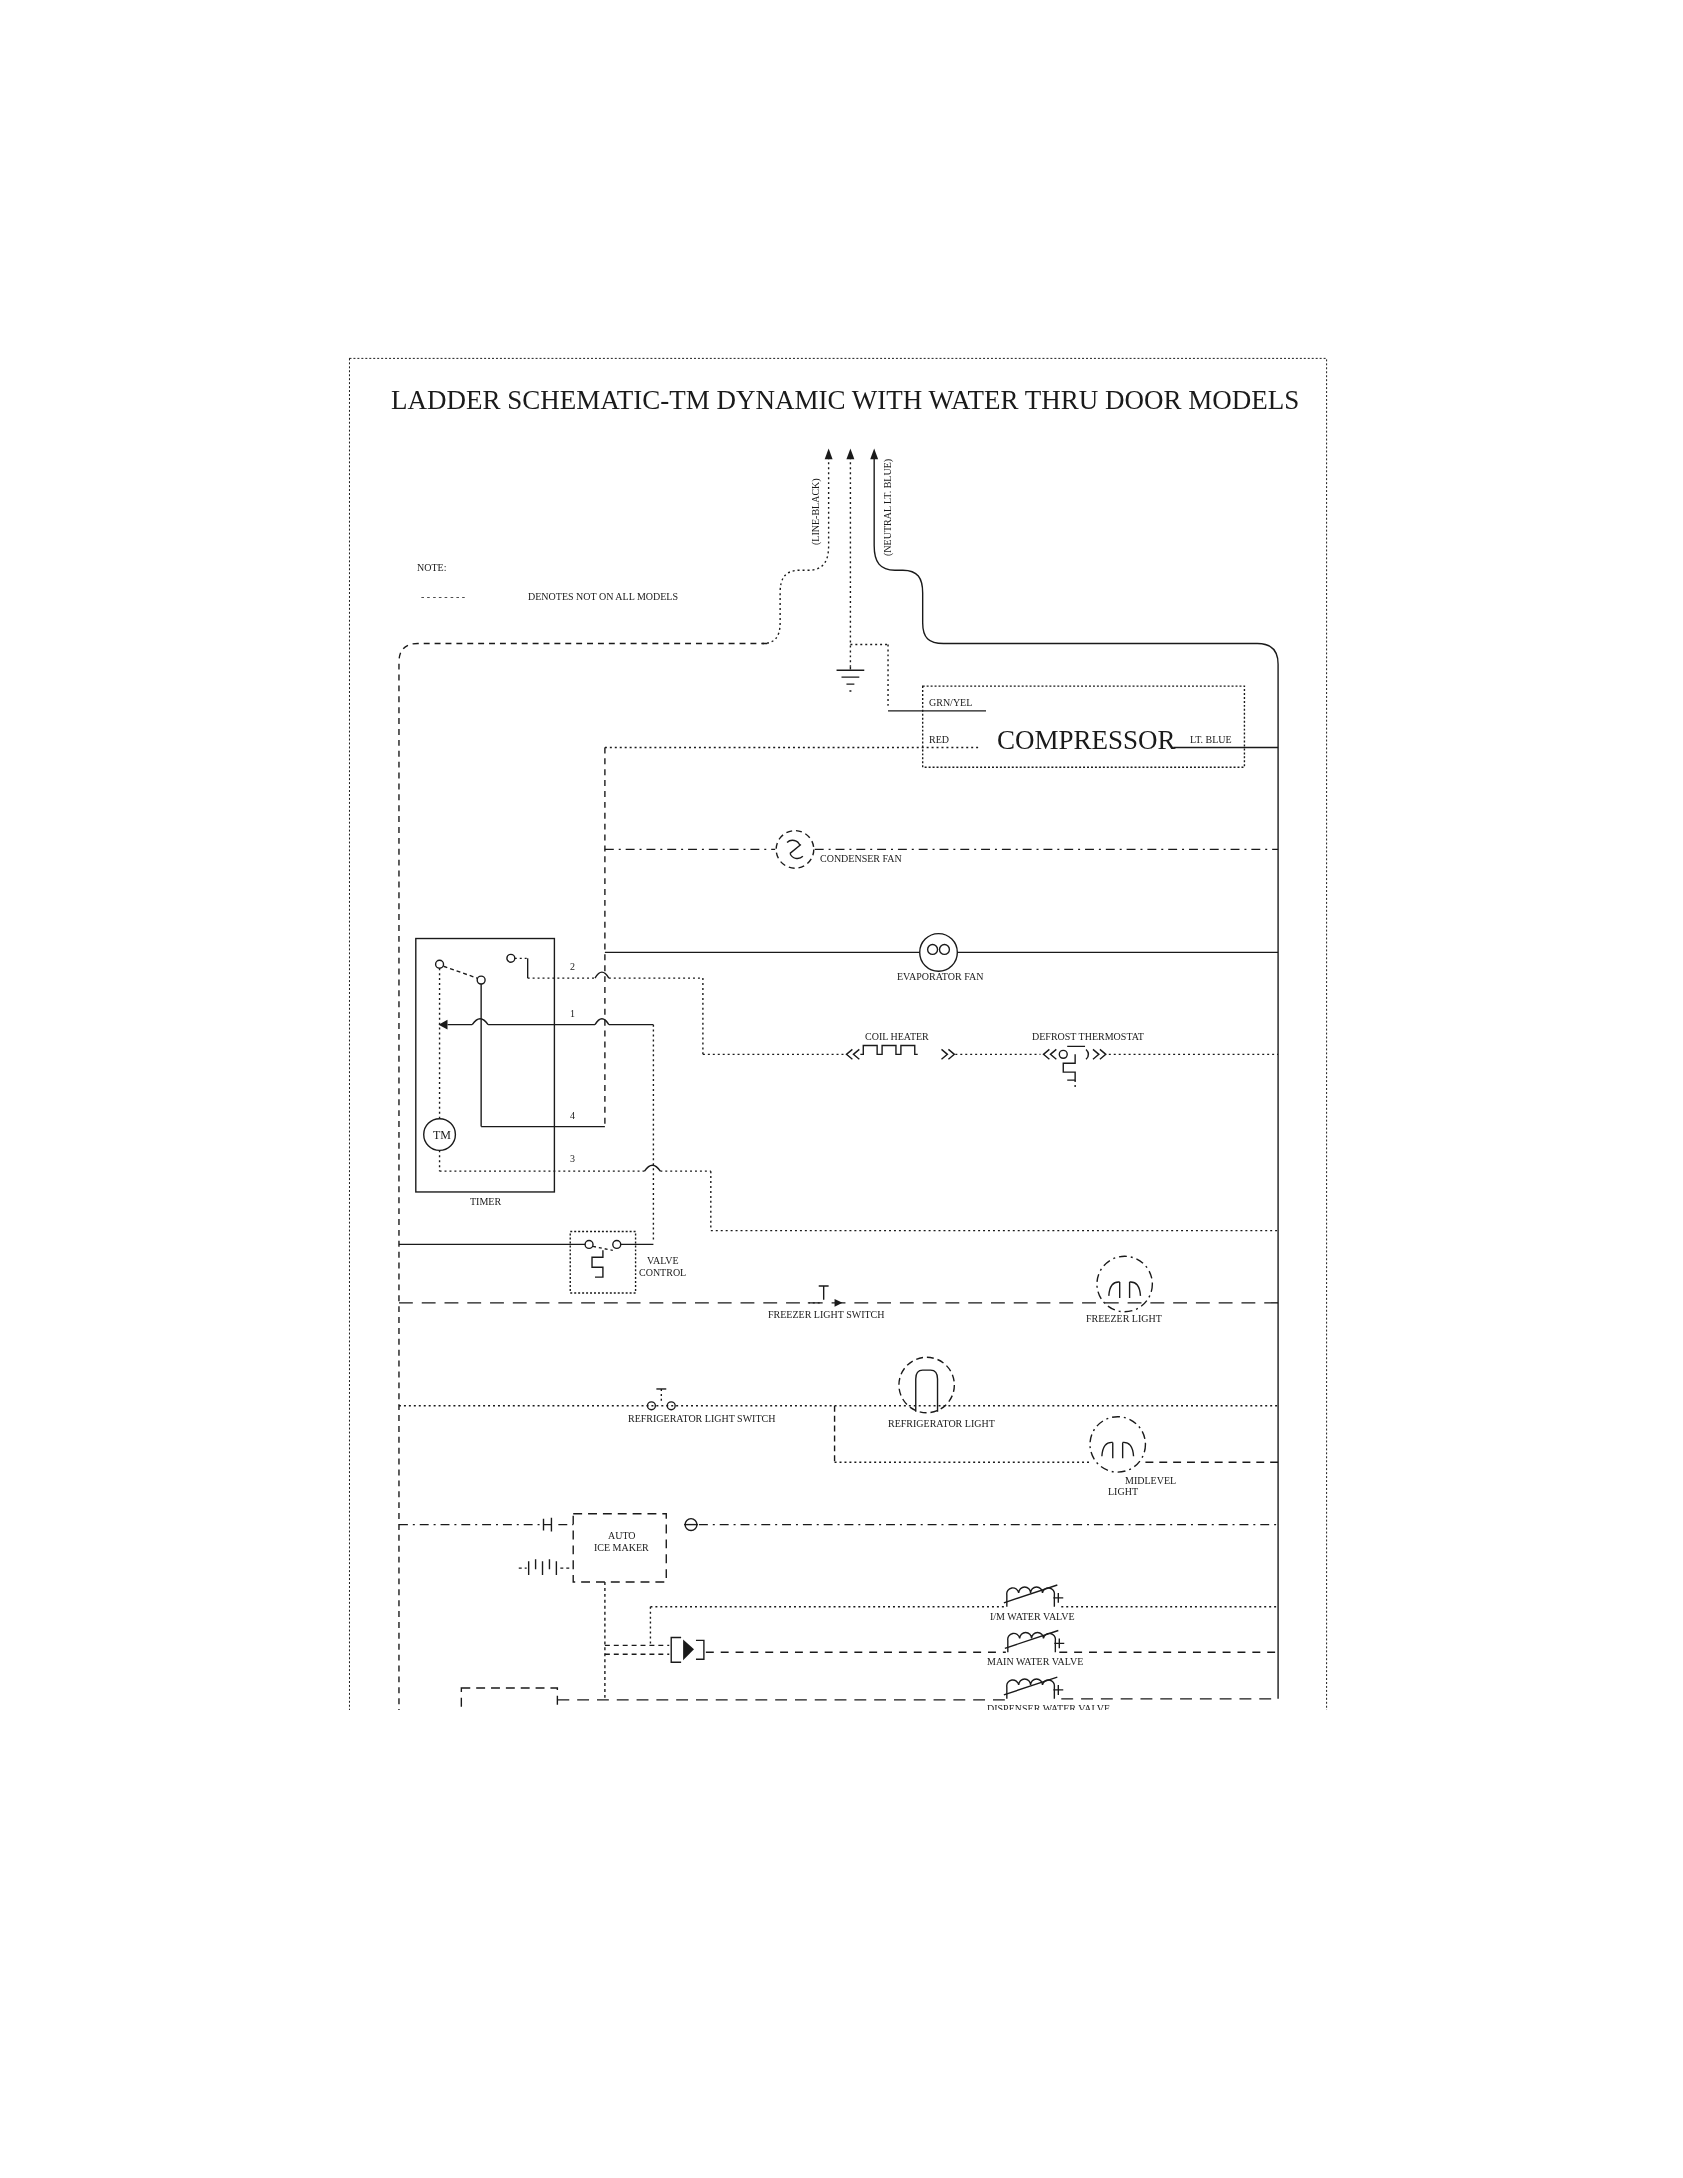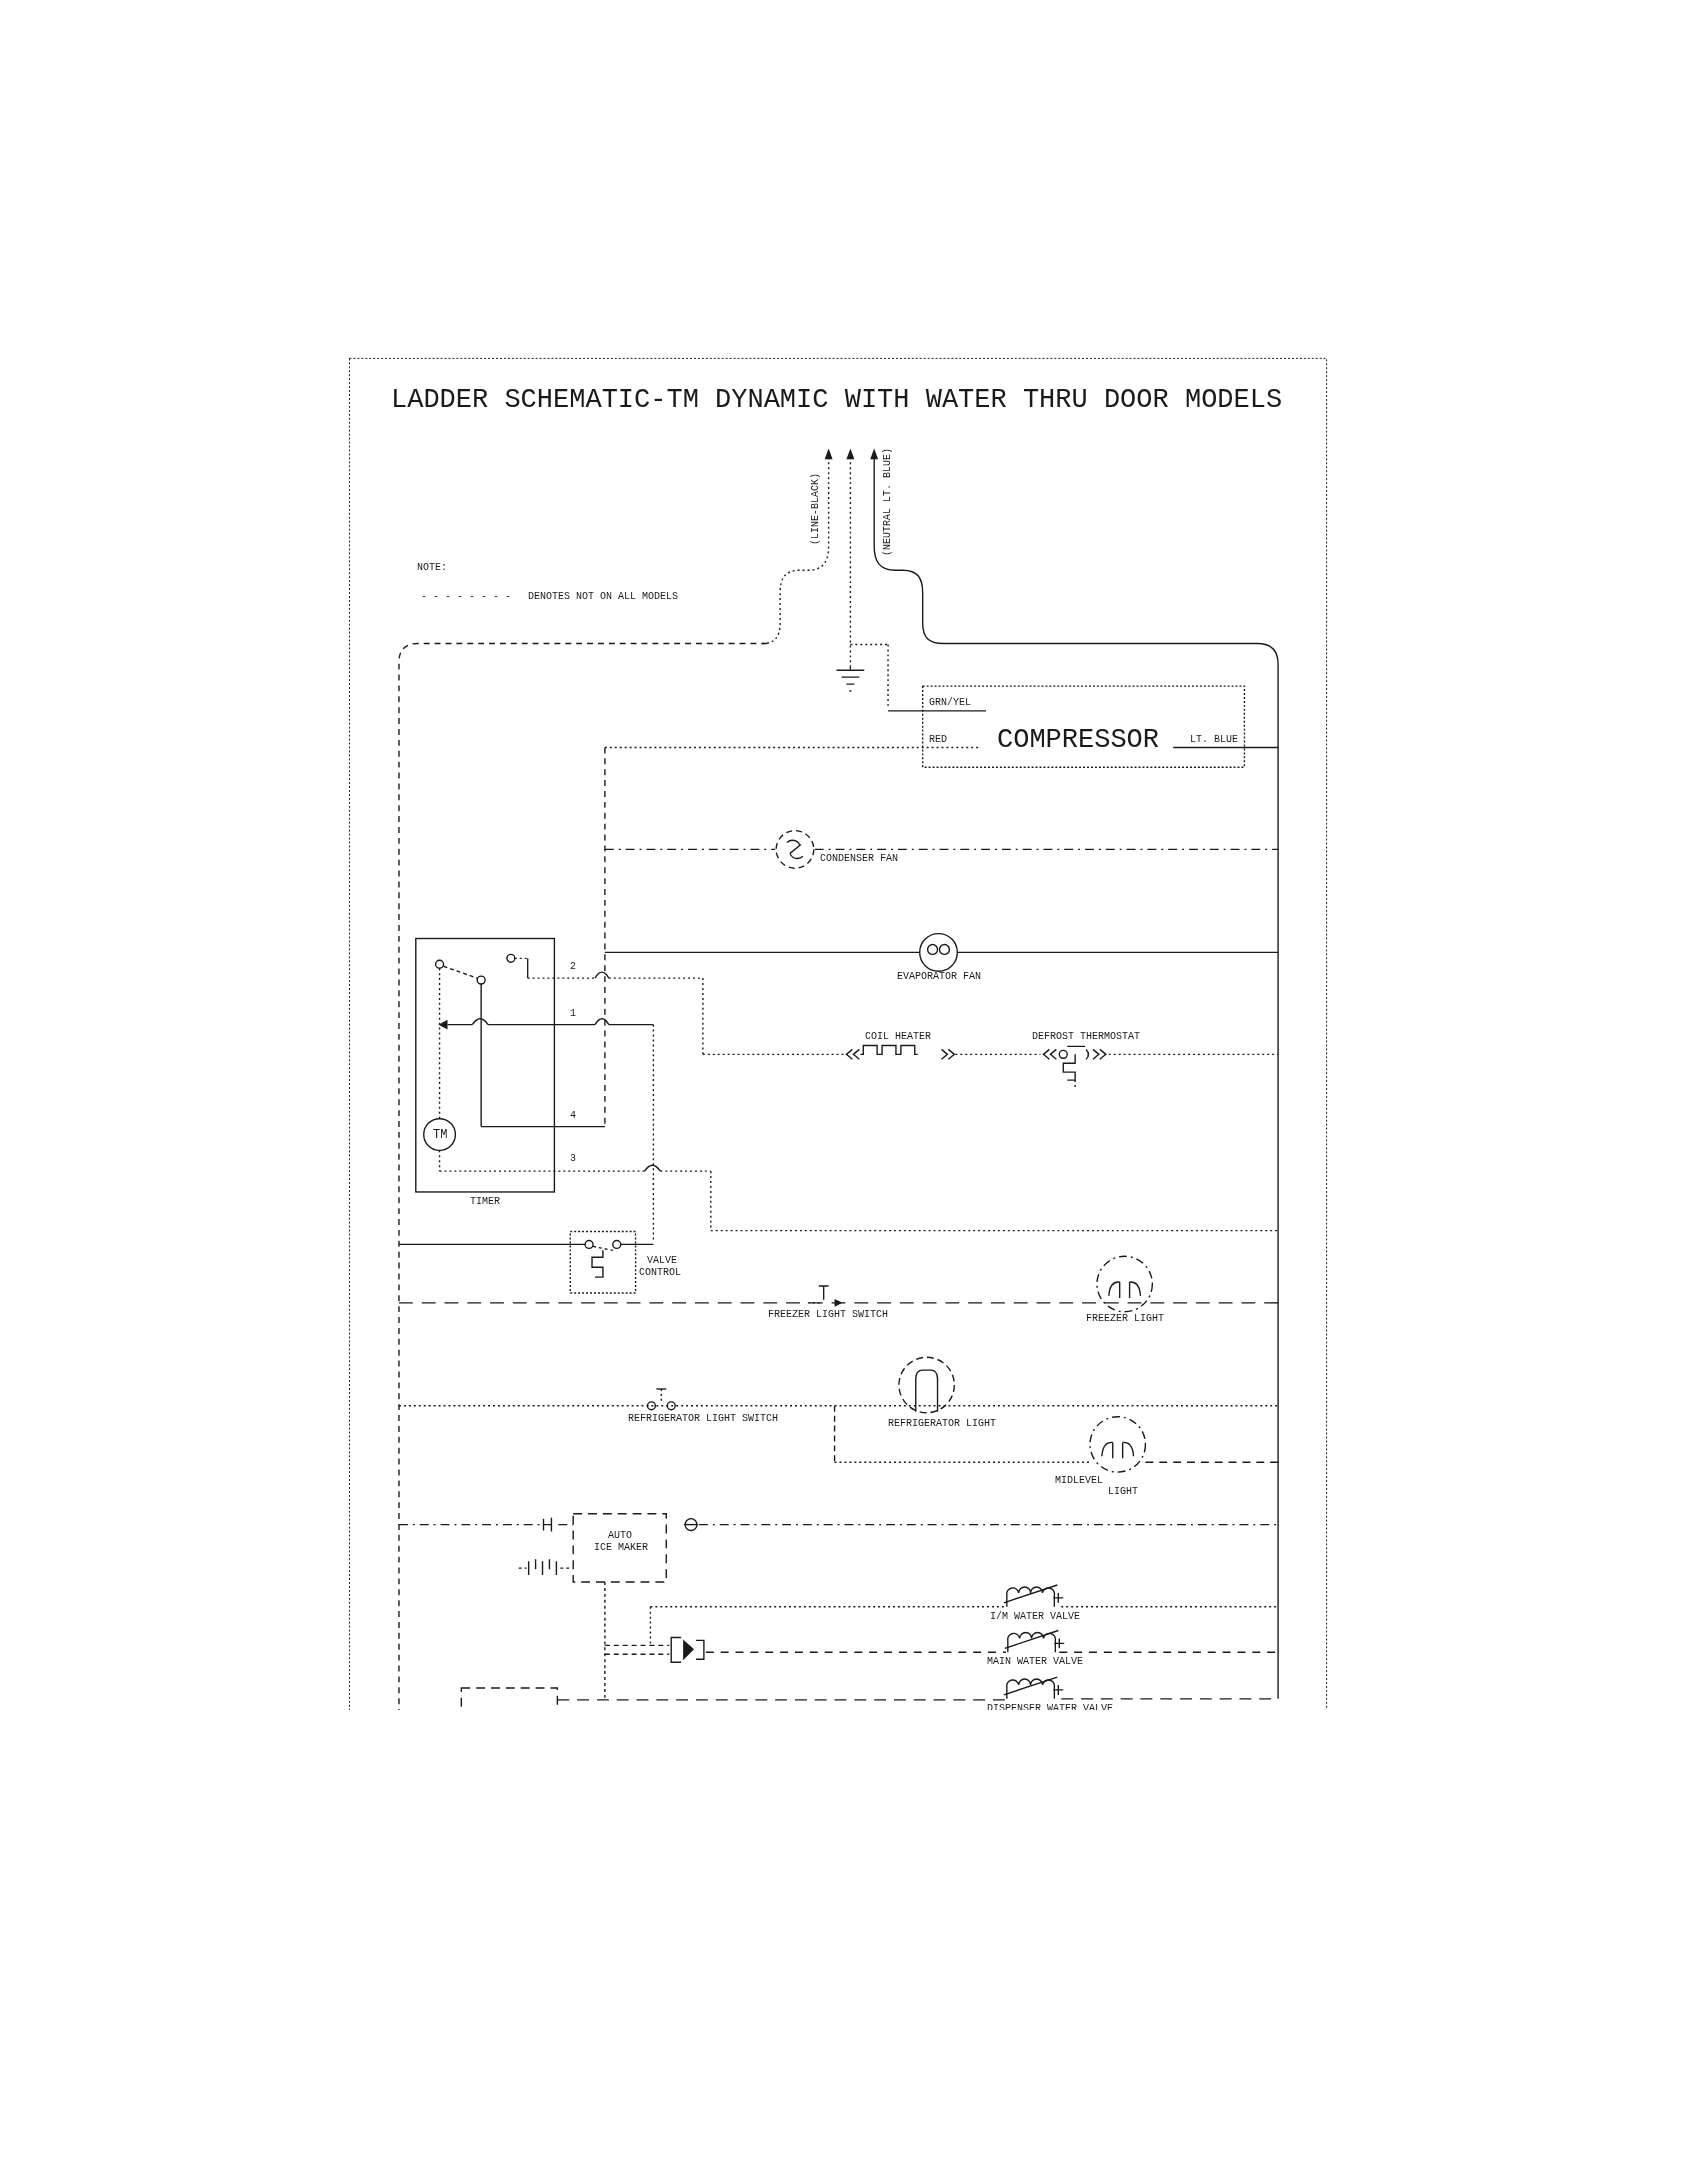--- a/index.html
+++ b/index.html
@@ -1,17 +1,17 @@
 <!DOCTYPE html>
 <html><head>
 <meta charset="utf-8">
 <style>
   html,body{margin:0;padding:0;background:#fff;}
   #page{position:relative;width:1683px;height:1710px;background:#ffffff;overflow:hidden;
-        font-family:Liberation Mono, monospace;color:#1a1a1a;}
+        font-family:Liberation Serif, serif;color:#1a1a1a;}
   svg{position:absolute;left:0;top:0;}
   .s{stroke:#1a1a1a;fill:none;stroke-width:1.4;}
   .thin{stroke-width:1;}
   .dot{stroke-dasharray:2 3;}
   .dot2{stroke-dasharray:2 2;}
   .dot3{stroke-dasharray:3 3;}
   .d5{stroke-dasharray:6 5;}
   .d64{stroke-dasharray:6 4;}
   .d54{stroke-dasharray:5 4;}
   .d74{stroke-dasharray:7 4;}
@@ -194,21 +194,21 @@
   <div class="lbl" style="left:470px;top:1196px;">TIMER</div>
 
   <div class="lbl" style="left:647px;top:1255px;">VALVE</div>
   <div class="lbl" style="left:639px;top:1267px;">CONTROL</div>
 
   <div class="lbl" style="left:768px;top:1309px;">FREEZER LIGHT SWITCH</div>
   <div class="lbl" style="left:1086px;top:1313px;">FREEZER LIGHT</div>
 
   <div class="lbl" style="left:606px;top:1413px;margin-left:22px;">REFRIGERATOR LIGHT SWITCH</div>
   <div class="lbl" style="left:888px;top:1418px;">REFRIGERATOR LIGHT</div>
-  <div class="lbl" style="left:1055px;top:1475px;">MIDLEVEL</div>
+  <div class="lbl" style="left:1125px;top:1475px;">MIDLEVEL</div>
   <div class="lbl" style="left:1108px;top:1486px;">LIGHT</div>
 
   <div class="lbl" style="left:608px;top:1530px;">AUTO</div>
   <div class="lbl" style="left:594px;top:1542px;">ICE MAKER</div>
 
   <div class="lbl" style="left:990px;top:1611px;">I/M WATER VALVE</div>
   <div class="lbl" style="left:987px;top:1656px;">MAIN WATER VALVE</div>
   <div class="lbl" style="left:987px;top:1703px;">DISPENSER WATER VALVE</div>
 
   <div class="lbl" style="left:479px;top:1711px;">WATER THRU</div>

